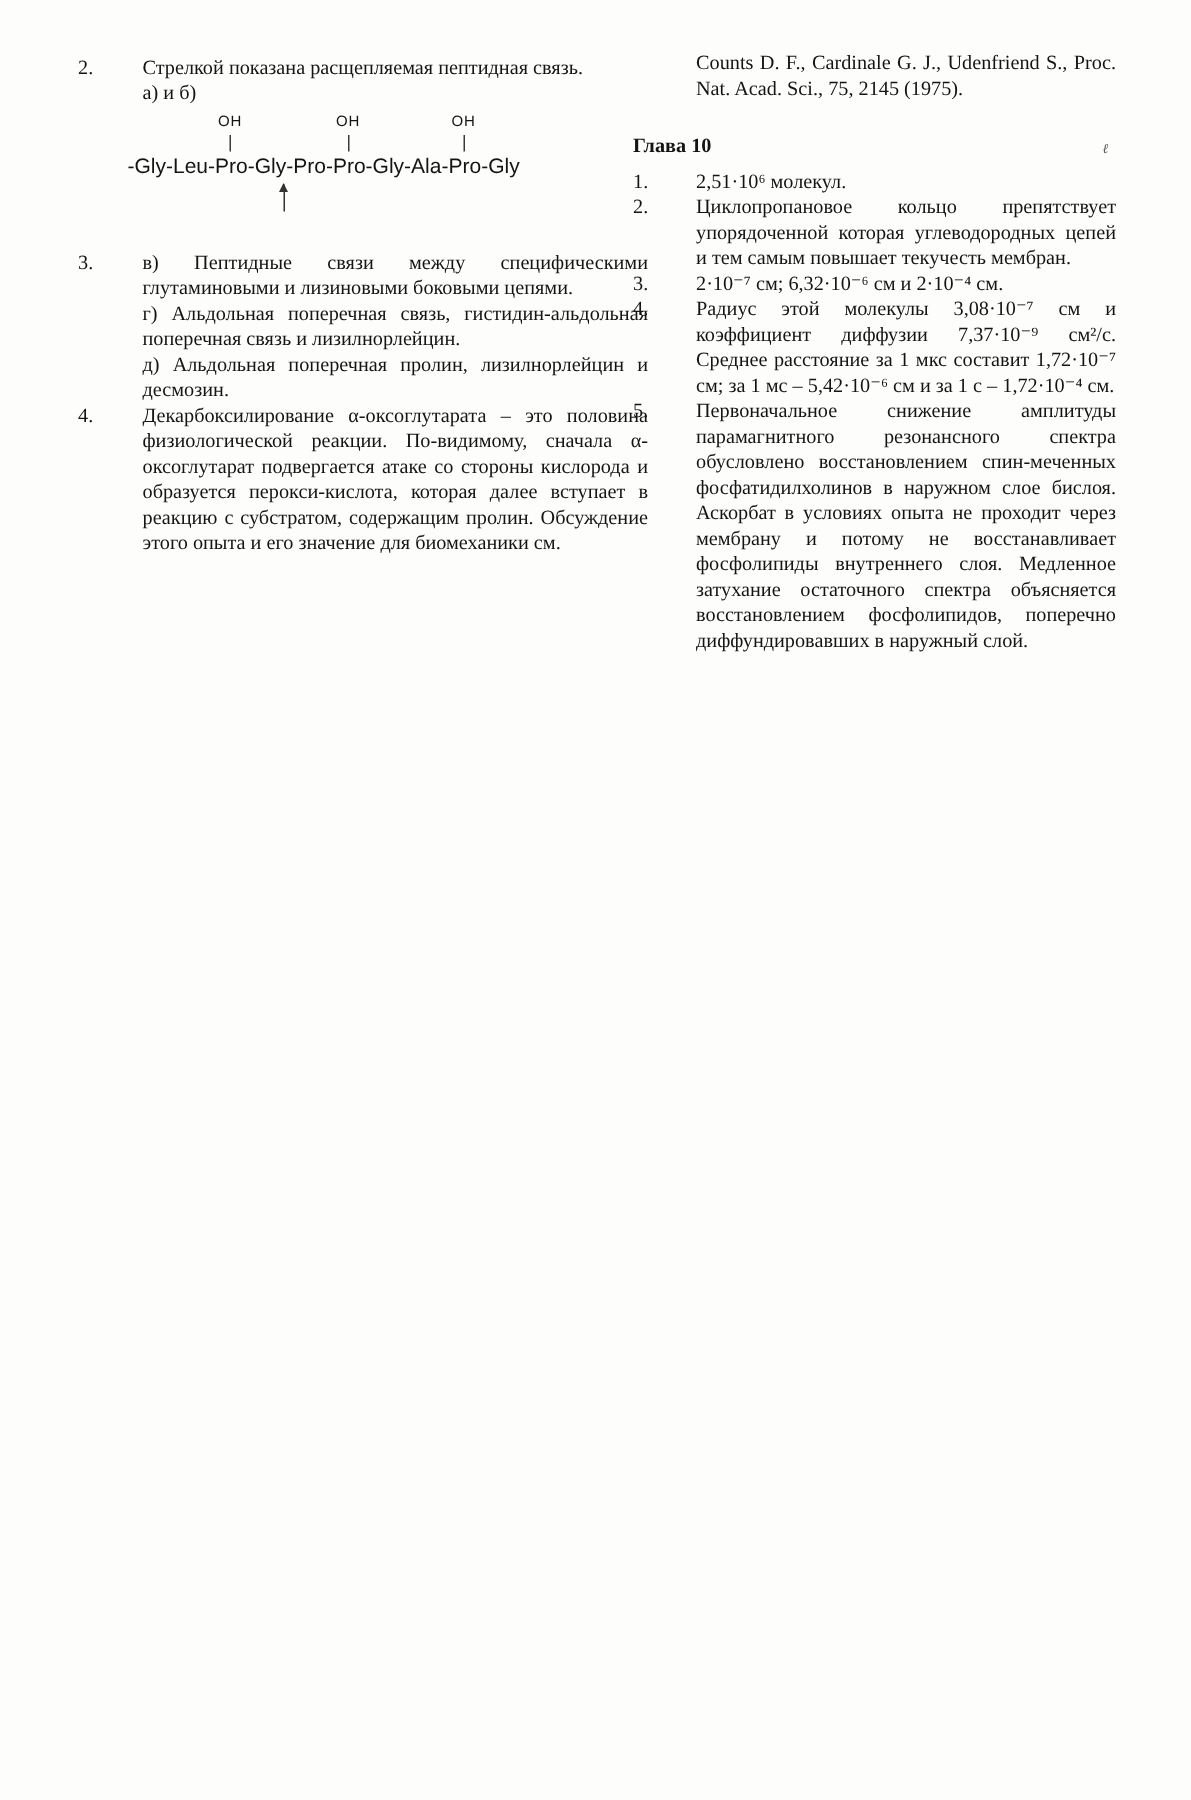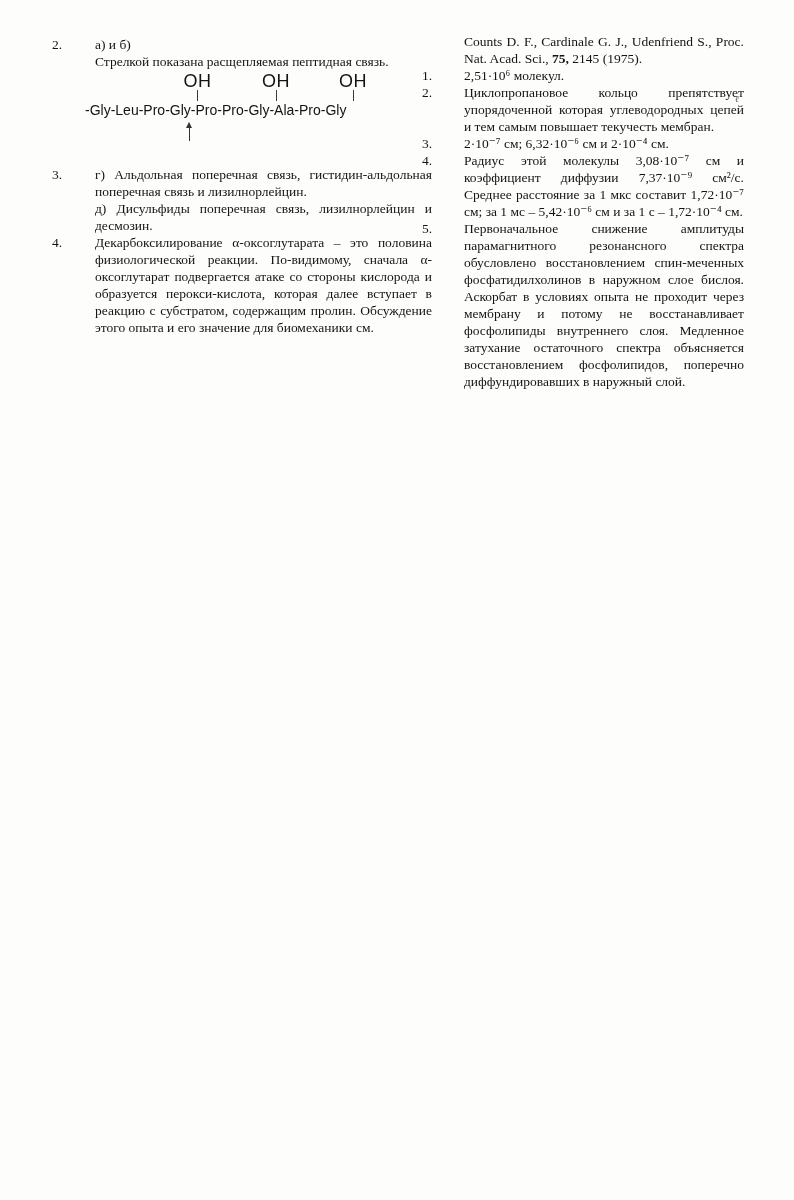--- a/index.html
+++ b/index.html
@@ -24,21 +24,21 @@
   .col-left  { left: 52px;  top: 36px; width: 380px; }
   .col-right { left: 422px; top: 33px; width: 322px; }
 
   .item { display: flex; align-items: flex-start; }
   .item .num { flex: none; width: 43px; }
   .col-right .item .num { width: 42px; }
   .item .body { flex: 1; }
   .body p, .reference { text-align: justify; }
 
   .reference { margin-left: 42px; }
-  .reference .bold { font-weight: bold; }
+  .reference .bold { font-weight: normal; }
 
   .chapter-heading {
     font-weight: bold;
     margin-top: 21px;
     margin-bottom: 7px;
   }
 
   
   .structure {
     margin: 3px 0 20px 33px;
@@ -48,23 +48,22 @@
     font-size: 14px;
     line-height: 17px;
   }
   .chain { white-space: nowrap; }
   .residue { position: relative; display: inline-block; }
   .oh {
     position: absolute;
     bottom: calc(100% + 12px);
     left: 38%;
     transform: translateX(-50%);
-    font-size: 18px;
+    font-size: 10px;
     letter-spacing: 0.5px;
-    margin-left: 44px;
   }
   .oh .tick {
     position: absolute;
     top: 100%;
     left: 50%;
     width: 1px;
     height: 11px;
     background: #3a3a3a;
   }
   .arrow {
@@ -98,50 +97,52 @@
 </head>
 <body>
 
 <div class="page">
 
   <div class="col col-left">
 
     <div class="item">
       <span class="num">2.</span>
       <div class="body">
+        <p>Стрелкой показана расщепляемая пептидная связь.</p>
         <p>а) и б)</p>
-        <p>Стрелкой показана расщепляемая пептидная связь.</p>
       </div>
     </div>
 
     <div class="structure">
       <div class="chain"><span class="residue">-Gly-</span><span class="residue">Leu-</span><span class="residue">Pro-<span class="oh">OH<span class="tick"></span></span></span><span class="residue">Gly-<span class="arrow"></span></span><span class="residue">Pro-</span><span class="residue">Pro-<span class="oh">OH<span class="tick"></span></span></span><span class="residue">Gly-</span><span class="residue">Ala-</span><span class="residue">Pro-<span class="oh">OH<span class="tick"></span></span></span><span class="residue">Gly</span></div>
     </div>
 
     <div class="item">
       <span class="num">3.</span>
       <div class="body">
+        <p>в) Пептидные связи между специфическими глутаминовыми и лизиновыми боковыми цепями.</p>
         <p>г) Альдольная поперечная связь, гистидин-альдольная поперечная связь и лизилнорлейцин.</p>
-        <p>д) Дисульфиды поперечная связь, лизилнорлейцин и десмозин.</p>
+        <p>д) Альдольная поперечная пролин, лизилнорлейцин и десмозин.</p>
       </div>
     </div>
 
     <div class="item">
       <span class="num">4.</span>
       <div class="body">
         <p>Декарбоксилирование α-оксоглутарата – это половина физиологической реакции. По-видимому, сначала α-оксоглутарат подвергается атаке со стороны кислорода и образуется перокси-кислота, которая далее вступает в реакцию с субстратом, содержащим пролин. Обсуждение этого опыта и его значение для биомеханики см.</p>
       </div>
     </div>
 
   </div>
 
   <div class="col col-right">
 
     <p class="reference"><span>Counts D. F., Cardinale G. J., Udenfriend S., Proc. Nat. Acad. Sci., </span><span class="bold">75,</span><span> 2145 (1975).</span></p>
 
+    <div class="chapter-heading">Глава 10</div>
 
     <div class="item">
       <span class="num">1.</span>
       <div class="body">
         <p>2,51·10⁶ молекул.</p>
       </div>
     </div>
 
     <div class="item">
       <span class="num">2.</span>

